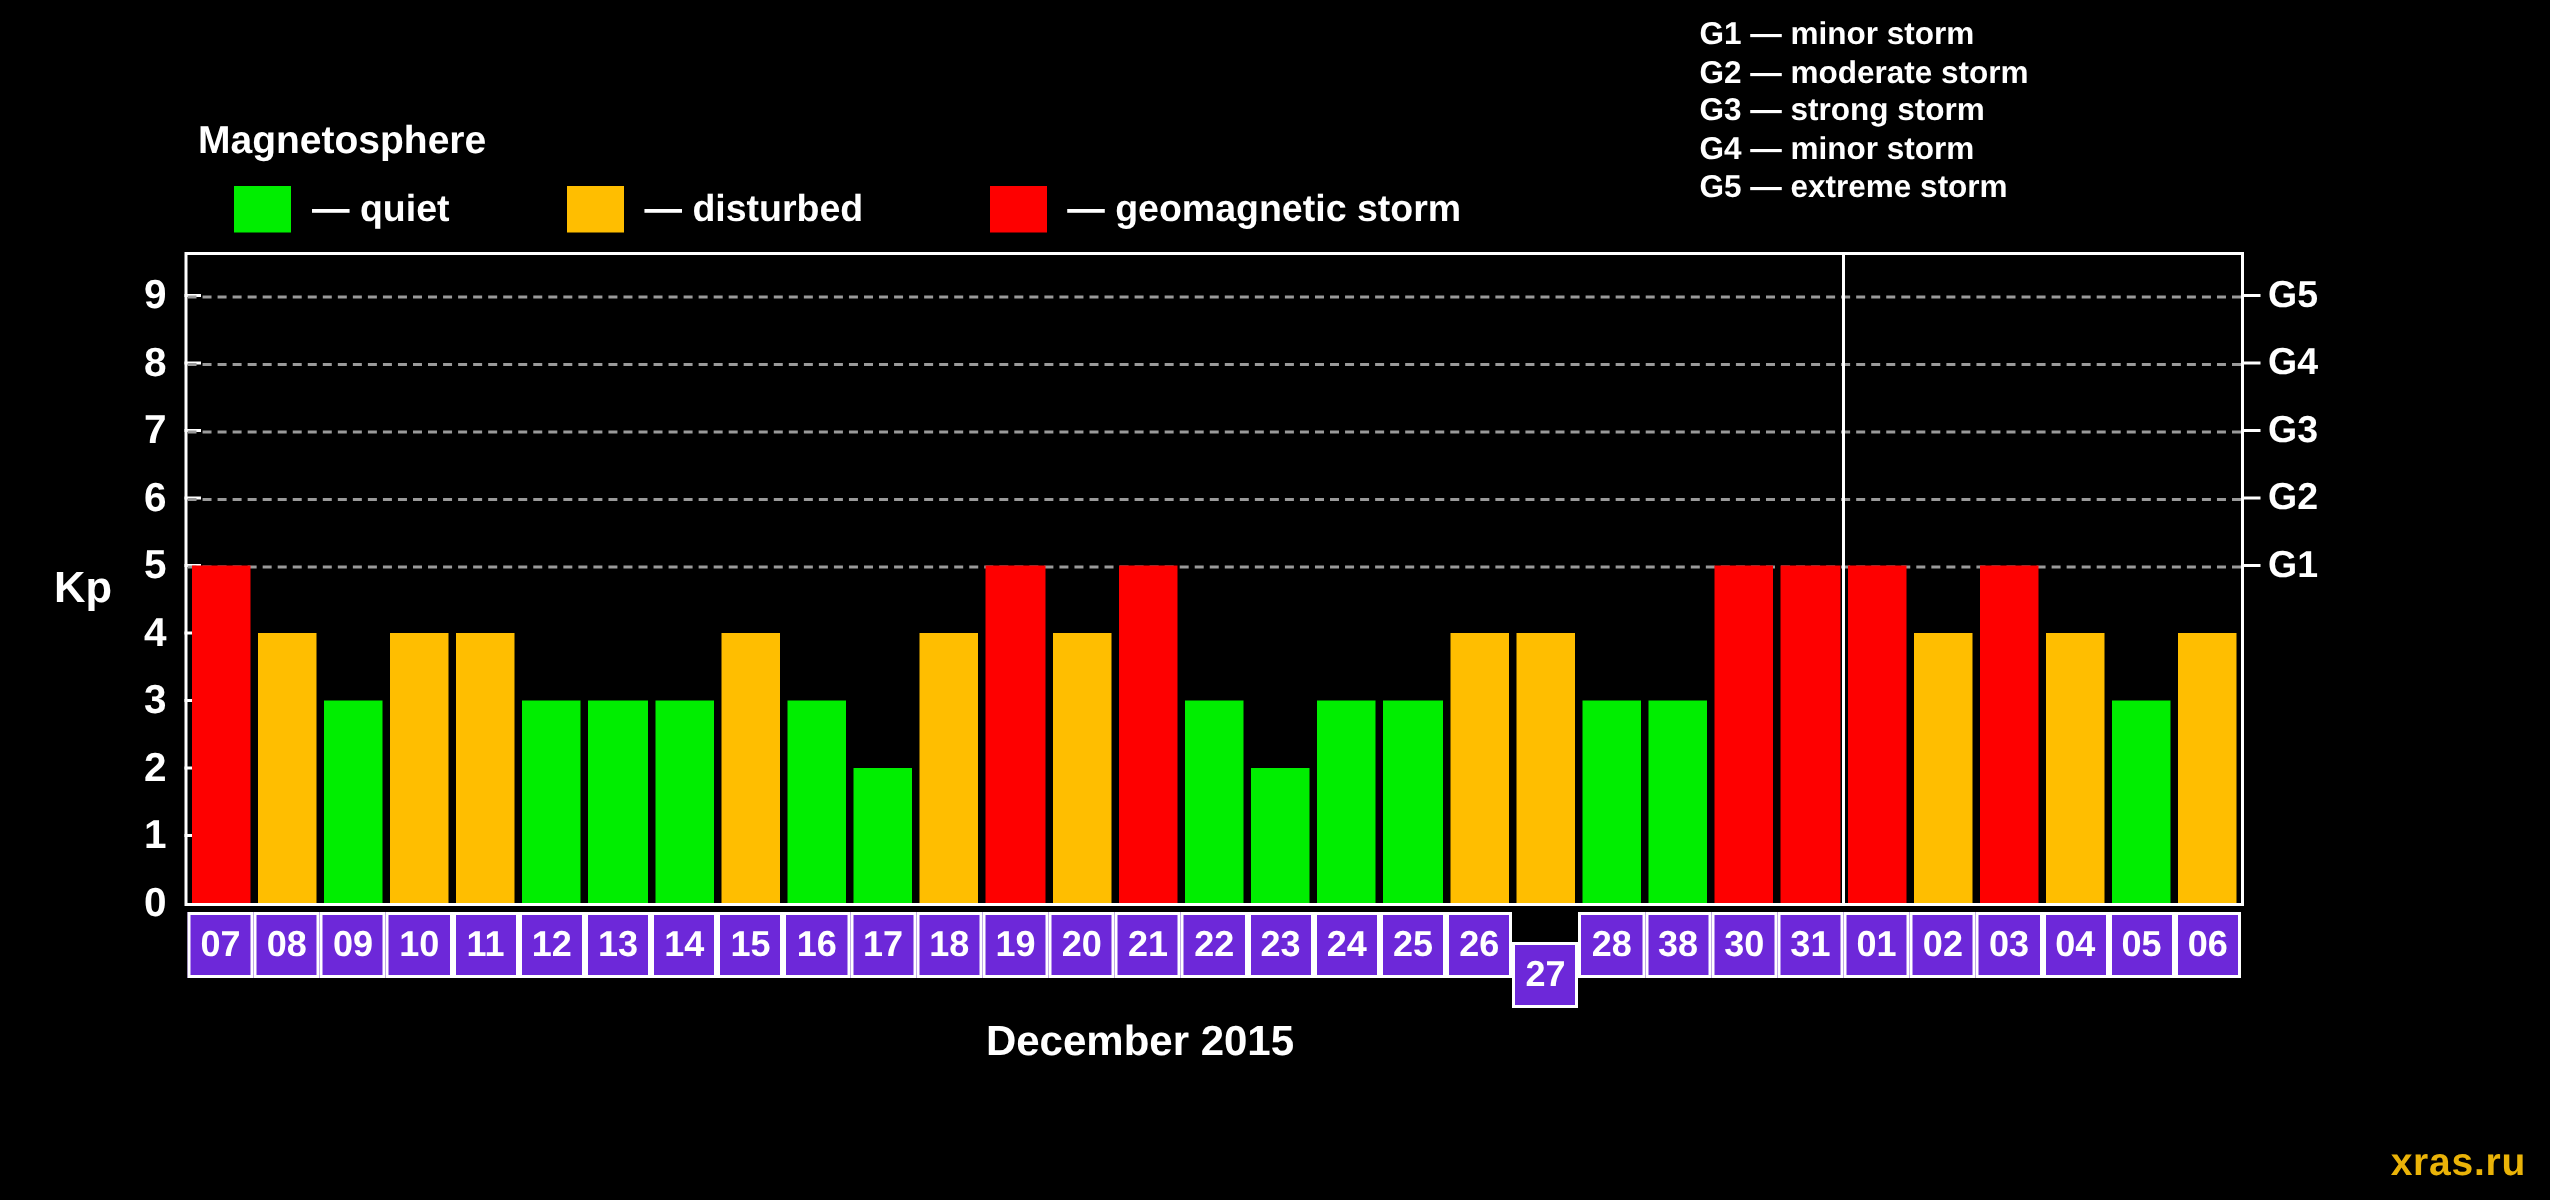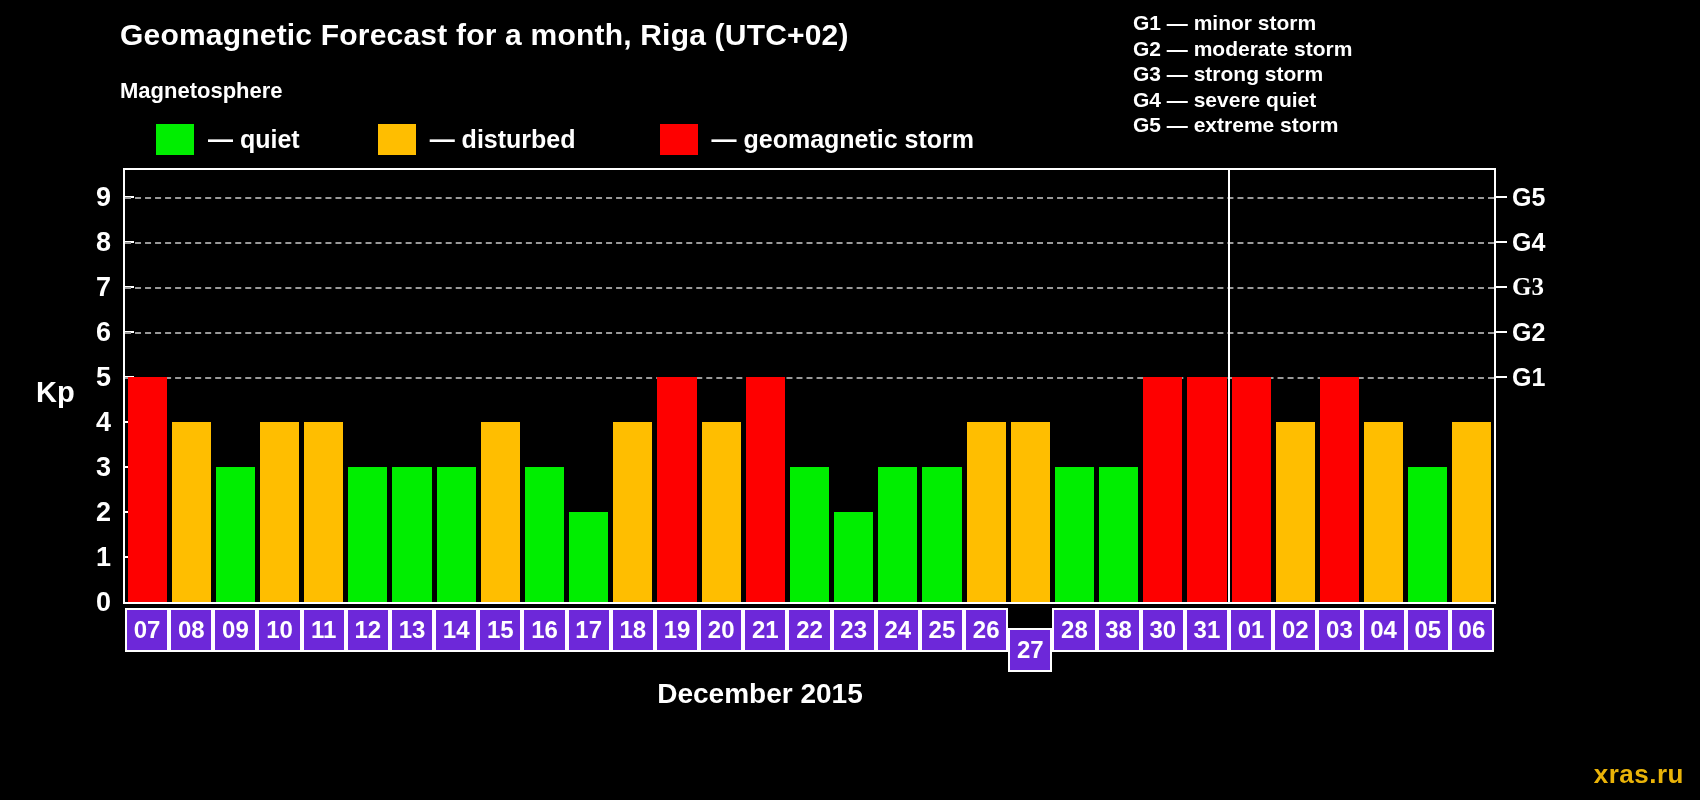--- a/index.html
+++ b/index.html
@@ -10,22 +10,22 @@
   .root{position:absolute;inset:0;}
 
   
   .title{
     position:absolute;left:120px;top:18px;
     font-size:30px;font-weight:bold;letter-spacing:.2px;white-space:nowrap;
   }
 
   
   .magneto-label{
-    position:absolute;left:120px;top:78px;
-    font-size:22px;font-weight:bold;
+    position:absolute;left:132px;top:78px;
+    font-size:26px;font-weight:bold;
   }
   .legend-row{
     position:absolute;left:120px;top:122px;
     display:flex;align-items:center;height:34px;
   }
   .legend-item{display:flex;align-items:center;margin-left:36px;}
   .legend-swatch{
     width:38px;height:31px;display:block;flex:none;
   }
   .legend-text{
@@ -105,21 +105,20 @@
   .watermark{
     position:absolute;right:16px;bottom:10px;
     font-size:26px;font-weight:bold;color:#eab308;letter-spacing:.5px;
   }
 </style>
 </head>
 <body>
 
 <div class="root">
 
-  <div class="title">Geomagnetic Forecast for a month, Riga (UTC+02)</div>
 
   <div class="magneto-label">Magnetosphere</div>
 
   <div class="legend-row">
     <div class="legend-item">
       <span class="legend-swatch" style="background: rgb(0, 238, 0);"></span>
       <span class="legend-text">— quiet</span>
     </div>
     <span class="legend-gap-a"></span>
     <div class="legend-item">
@@ -130,21 +129,21 @@
     <div class="legend-item">
       <span class="legend-swatch" style="background: rgb(254, 0, 0);"></span>
       <span class="legend-text">— geomagnetic storm</span>
     </div>
   </div>
 
   <div class="gscale">
     <div>G1 — minor storm</div>
     <div>G2 — moderate storm</div>
     <div>G3 — strong storm</div>
-    <div>G4 — severe quiet</div>
+    <div>G4 — minor storm</div>
     <div>G5 — extreme storm</div>
   </div>
 
   <div class="kp-label">Kp</div>
 
   <div id="y-axis">
       <div class="ytick-label" style="top: 602px; left: 71px;">0</div>
       <div class="ytick-label" style="top: 557px; left: 71px;">1</div>
       <div class="ytick-mark" style="top: 556px; left: 123px;"></div>
       <div class="ytick-label" style="top: 512px; left: 71px;">2</div>
@@ -162,21 +161,21 @@
       <div class="ytick-label" style="top: 242px; left: 71px;">8</div>
       <div class="ytick-mark" style="top: 241px; left: 123px;"></div>
       <div class="ytick-label" style="top: 197px; left: 71px;">9</div>
       <div class="ytick-mark" style="top: 196px; left: 123px;"></div>
     </div>
   <div id="g-axis">
       <div class="gtick-label" style="top: 377px;">G1</div>
       <div class="gtick-mark" style="top: 376px;"></div>
       <div class="gtick-label" style="top: 332px;">G2</div>
       <div class="gtick-mark" style="top: 331px;"></div>
-      <div class="gtick-label" style="top: 287px; font-family: Liberation Serif, serif;">G3</div>
+      <div class="gtick-label" style="top: 287px;">G3</div>
       <div class="gtick-mark" style="top: 286px;"></div>
       <div class="gtick-label" style="top: 242px;">G4</div>
       <div class="gtick-mark" style="top: 241px;"></div>
       <div class="gtick-label" style="top: 197px;">G5</div>
       <div class="gtick-mark" style="top: 196px;"></div>
     </div>
 
   <div class="plot-frame">
     <div class="plot-inner" id="plot-inner">
       <div id="gridlines">

